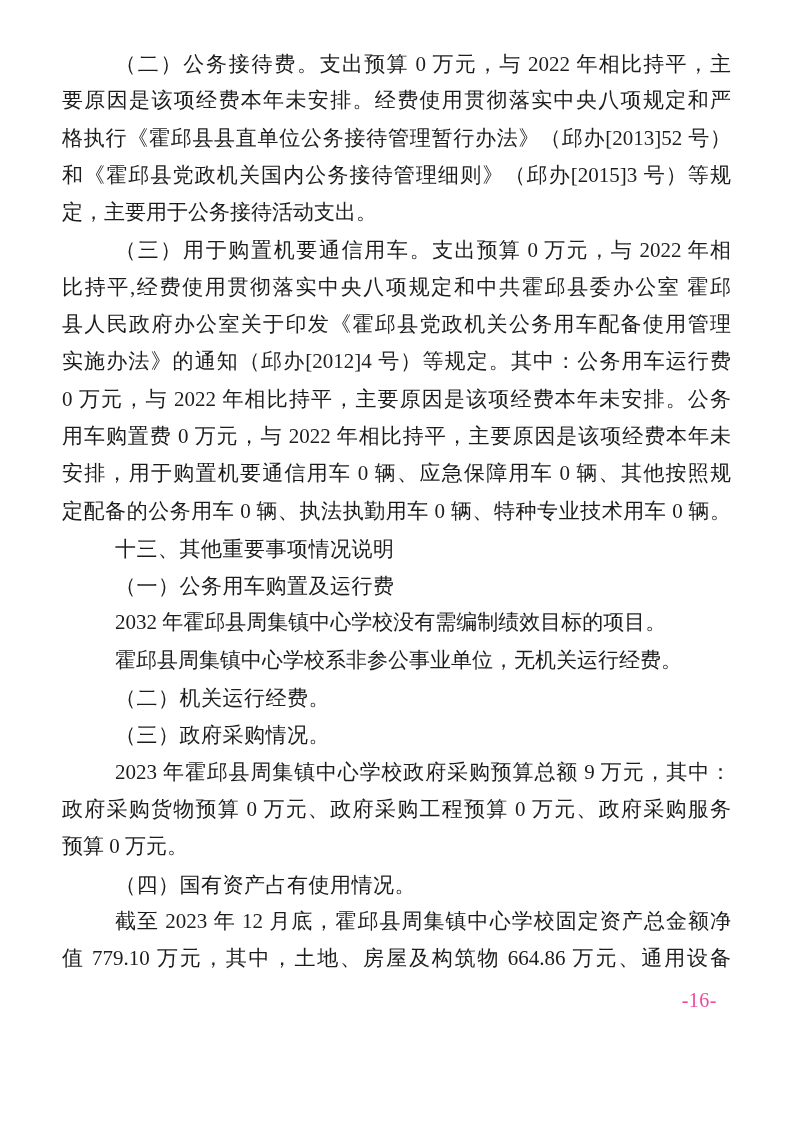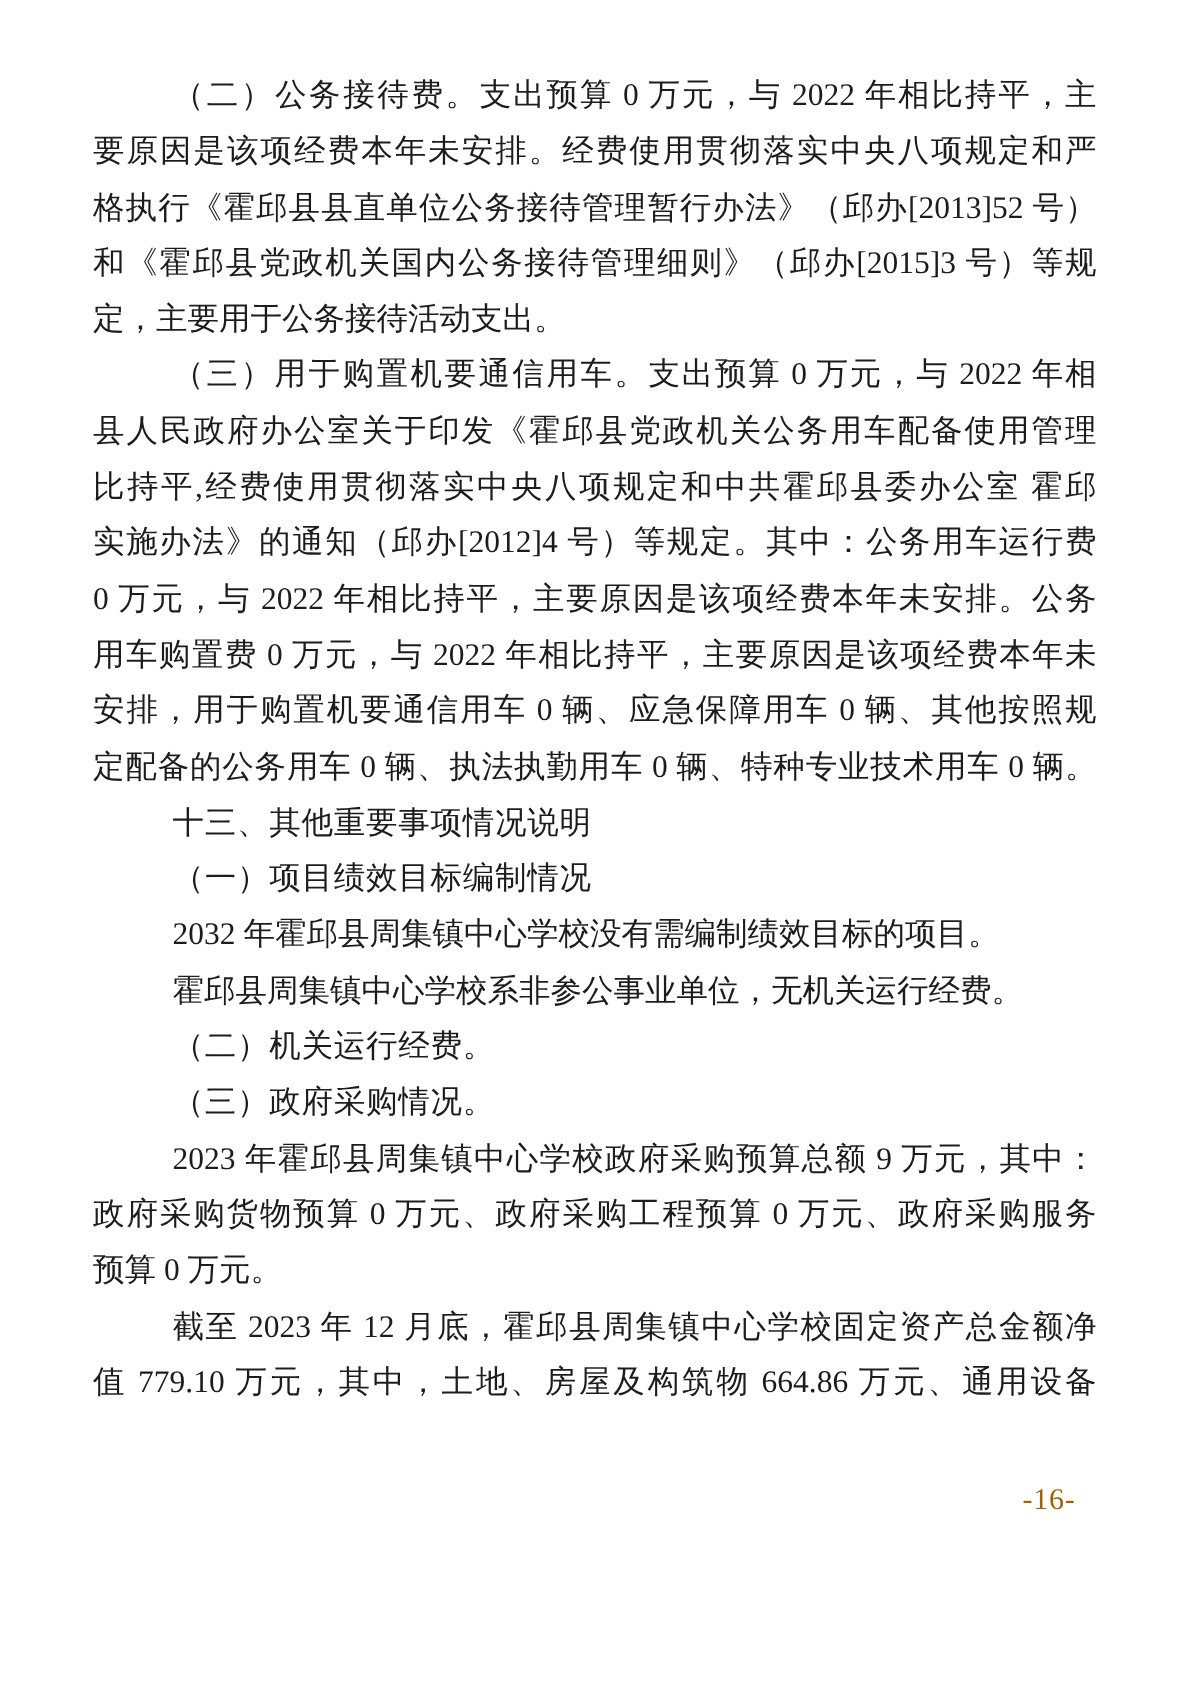--- a/index.html
+++ b/index.html
@@ -43,48 +43,49 @@
     font-weight: 400;
     font-family: "Liberation Sans", "DejaVu Sans", sans-serif;
     letter-spacing: 0.5px;
   }
   .page-number {
     position: absolute;
     top: 988px;
     right: 76px;
     font-size: 20px;
     line-height: 24px;
-    color: #a16207;
+    color: #ec4899;
     letter-spacing: 0.5px;
   }
 </style>
 </head>
 <body>
 
 <div class="page">
   <div class="doc-body" id="doc-body">
       <div class="line indent fill"><span class="run bold">（二）公务接待费。</span><span class="run">支出预算 0 万元，与 2022 年相比持平，主</span></div>
       <div class="line fill"><span class="run">要原因是该项经费本年未安排。经费使用贯彻落实中央八项规定和严</span></div>
       <div class="line fill"><span class="run">格执行《霍邱县县直单位公务接待管理暂行办法》（邱办[2013]52 号）</span></div>
       <div class="line fill"><span class="run">和《霍邱县党政机关国内公务接待管理细则》（邱办[2015]3 号）等规</span></div>
       <div class="line"><span class="run">定，主要用于公务接待活动支出。</span></div>
       <div class="line indent fill"><span class="run bold">（三）用于购置机要通信用车。</span><span class="run">支出预算 0 万元，与 2022 年相</span></div>
+      <div class="line fill"><span class="run">比持平,经费使用贯彻落实中央八项规定和中共霍邱县委办公室 霍邱</span></div>
       <div class="line fill"><span class="run">县人民政府办公室关于印发《霍邱县党政机关公务用车配备使用管理</span></div>
-      <div class="line fill"><span class="run">比持平,经费使用贯彻落实中央八项规定和中共霍邱县委办公室 霍邱</span></div>
       <div class="line fill"><span class="run">实施办法》的通知（邱办[2012]4 号）等规定。其中：公务用车运行费</span></div>
       <div class="line fill"><span class="run">0 万元，与 2022 年相比持平，主要原因是该项经费本年未安排。公务</span></div>
       <div class="line fill"><span class="run">用车购置费 0 万元，与 2022 年相比持平，主要原因是该项经费本年未</span></div>
       <div class="line fill"><span class="run">安排，用于购置机要通信用车 0 辆、应急保障用车 0 辆、其他按照规</span></div>
       <div class="line fill"><span class="run">定配备的公务用车 0 辆、执法执勤用车 0 辆、特种专业技术用车 0 辆。</span></div>
       <div class="line indent"><span class="run bold">十三、其他重要事项情况说明</span></div>
-      <div class="line indent"><span class="run bold">（一）项目绩效目标编制情况</span></div>
+      <div class="line indent"><span class="run bold">（一）公务用车购置及运行费</span></div>
       <div class="line indent"><span class="run">2032 年霍邱县周集镇中心学校没有需编制绩效目标的项目。</span></div>
       <div class="line indent"><span class="run">霍邱县周集镇中心学校系非参公事业单位，无机关运行经费。</span></div>
       <div class="line indent"><span class="run bold">（二）机关运行经费。</span></div>
       <div class="line indent"><span class="run bold">（三）政府采购情况。</span></div>
       <div class="line indent fill"><span class="run">2023 年霍邱县周集镇中心学校政府采购预算总额 9 万元，其中：</span></div>
       <div class="line fill"><span class="run">政府采购货物预算 0 万元、政府采购工程预算 0 万元、政府采购服务</span></div>
       <div class="line"><span class="run">预算 0 万元。</span></div>
+      <div class="line indent"><span class="run bold">（四）国有资产占有使用情况。</span></div>
       <div class="line indent fill"><span class="run">截至 2023 年 12 月底，霍邱县周集镇中心学校固定资产总金额净</span></div>
       <div class="line fill"><span class="run">值 779.10 万元，其中，土地、房屋及构筑物 664.86 万元、通用设备</span></div>
     </div>
   <div class="page-number">-16-</div>
 </div>
 
 </body></html>

